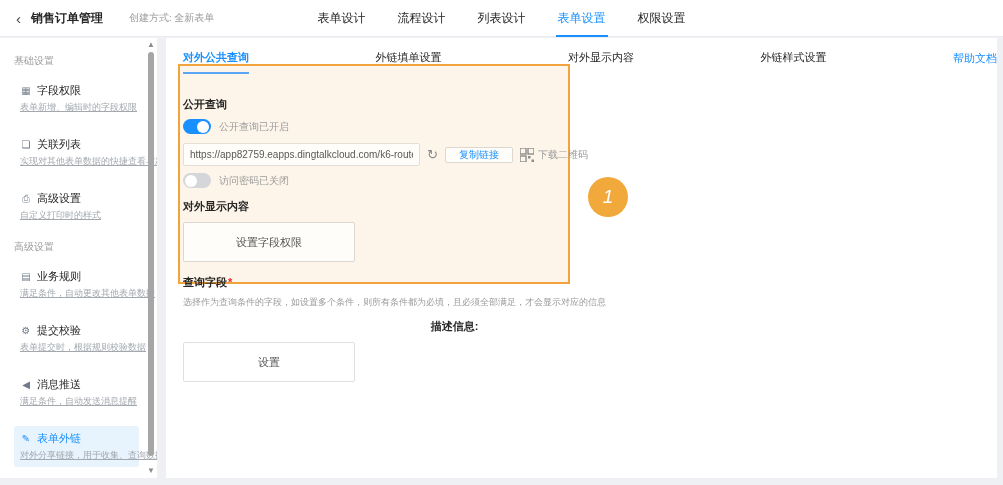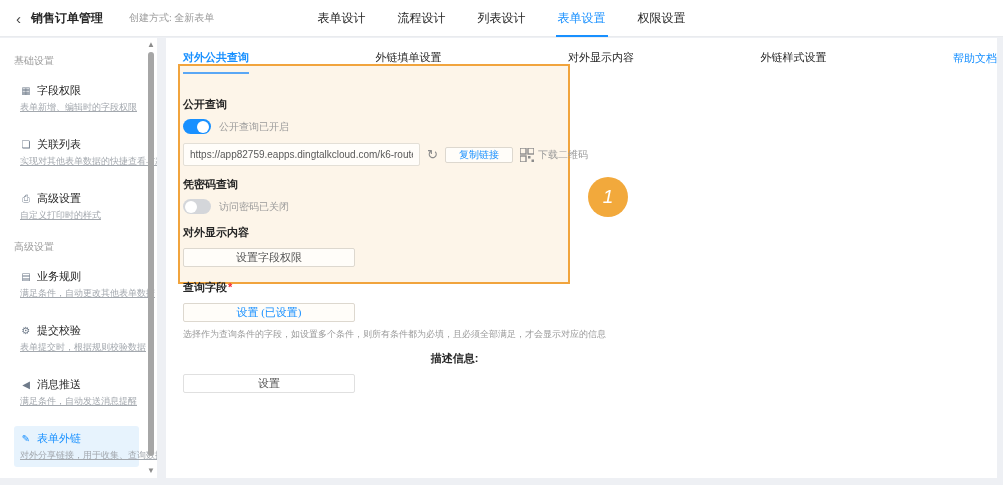--- a/index.html
+++ b/index.html
@@ -55,21 +55,21 @@
   .toggle.on .knob { right:2px; } .toggle.off .knob { left:2px; }
   .toggle-text { font-size:10px; color:#9b9b9b; }
 
   .url-row { display:flex; align-items:center; margin-top:9px; gap:7px; }
   .url-input { width:237px; height:23px; border:1px solid #e3dfd6; border-radius:2px; background:#fffdf9; font-size:10px; color:#595959; padding:0 6px; font-family:"Liberation Sans","DejaVu Sans",sans-serif; }
   .refresh { font-size:13px; color:#8c8c8c; cursor:pointer; line-height:1; }
   .copy-btn { height:16px; padding:0 13px; border:1px solid #ddd8cf; border-radius:2px; background:#fffdf9; color:#1890ff; font-size:10px; cursor:pointer; font-family:inherit; }
   .qr-wrap { display:flex; align-items:flex-start; gap:4px; cursor:pointer; }
   .qr-text { font-size:10px; color:#9b9b9b; }
 
-  .set-btn { display:block; width:172px; height:19px; margin-top:8px; border:1px solid #ddd8cf; border-radius:2px; background:#fffdf9; font-size:11px; color:#555; cursor:pointer; font-family:Liberation Serif, serif; }
+  .set-btn { display:block; width:172px; height:40px; margin-top:8px; border:1px solid #ddd8cf; border-radius:2px; background:#fffdf9; font-size:11px; color:#555; cursor:pointer; font-family:Liberation Sans, sans-serif; }
   .set-btn.blue { color:#1890ff; }
   .set-btn.plain { background:#fff; border-color:#e0e0e0; }
   .req { color:#f5222d; margin-left:1px; }
   .hint { font-size:9px; color:#9b9b9b; margin-top:6px; white-space:nowrap; }
 </style>
 </head>
 <body>
 
 <div class="stage">
 
@@ -183,35 +183,33 @@
             <rect x="0" y="0" width="6" height="6" fill="none" stroke="#8c8c8c" stroke-width="1.4"></rect>
             <rect x="8" y="0" width="6" height="6" fill="none" stroke="#8c8c8c" stroke-width="1.4"></rect>
             <rect x="0" y="8" width="6" height="6" fill="none" stroke="#8c8c8c" stroke-width="1.4"></rect>
             <rect x="8" y="8" width="2.5" height="2.5" fill="#8c8c8c"></rect>
             <rect x="11.5" y="11.5" width="2.5" height="2.5" fill="#8c8c8c"></rect>
           </svg>
           <span class="qr-text">下载二维码</span>
         </span>
       </div>
 
-      <div class="f-label">凭密码查询</div>
       <div class="toggle-row">
         <span class="toggle off">
             <span class="knob"></span>
           </span>
         <span class="toggle-text">访问密码已关闭</span>
       </div>
 
       <div class="f-label">对外显示内容</div>
       <button class="set-btn">设置字段权限</button>
 
       <div class="f-label" style="margin-top:13px;">
         <span>查询字段</span><span class="req">*</span>
       </div>
-      <button class="set-btn blue">设置 (已设置)</button>
       <div class="hint">选择作为查询条件的字段，如设置多个条件，则所有条件都为必填，且必须全部满足，才会显示对应的信息</div>
 
       <div class="f-label" style="margin-top:10px;text-align:center;">描述信息:</div>
       <button class="set-btn plain">设置</button>
     </div>
   </div>
 
 </div>
 
 </body></html>

